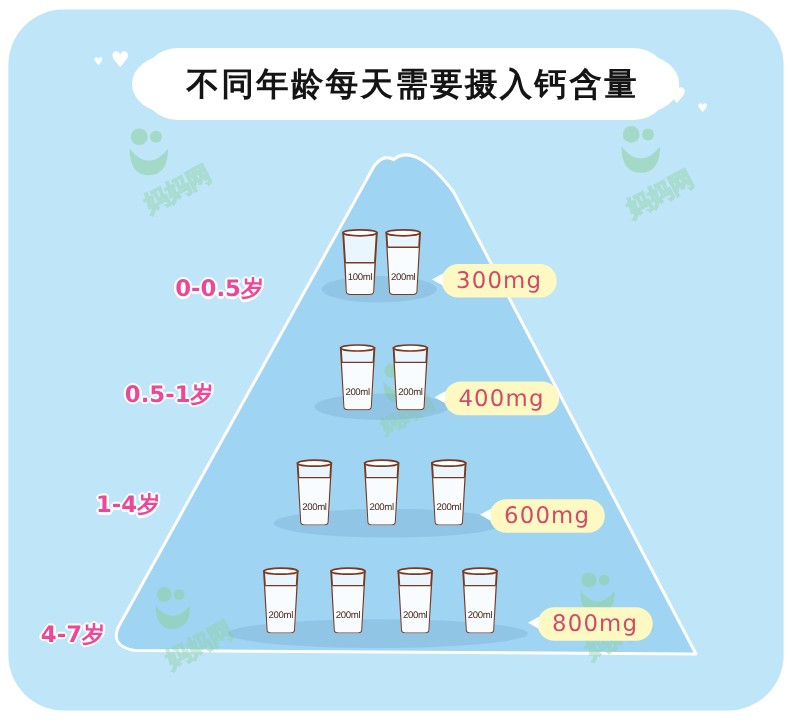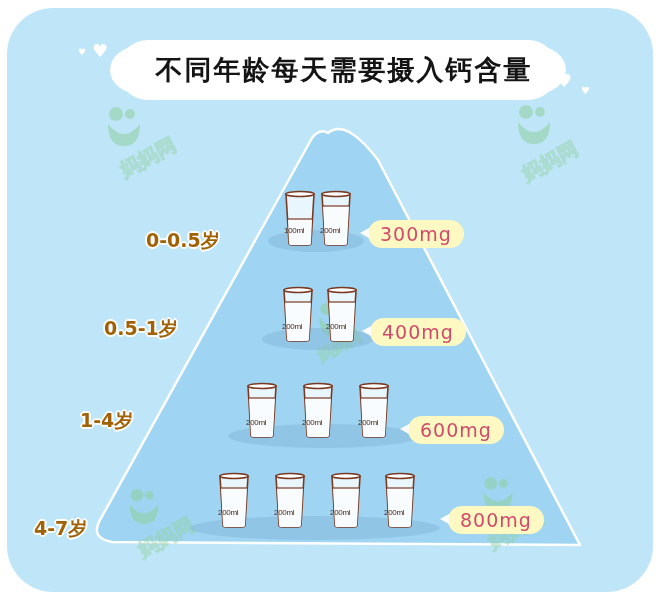--- a/index.html
+++ b/index.html
@@ -28,31 +28,31 @@
     font-family: Liberation Mono, monospace; font-weight: bold; font-size: 27px;
     color: #141414; letter-spacing: 2px; z-index: 2;
   }
 
   .heart { position: absolute; color: #ffffff; line-height: 1; }
 
   .pyramid { position: absolute; left: 0; top: 0; width: 660px; height: 602px; }
 
   .age-label {
     position: absolute; font-family: "DejaVu Sans", sans-serif; font-size: 19px;
-    color: #a16207; font-weight: bold;
+    color: #ec4899; font-weight: bold;
     text-shadow: 2px 0 0 #fff, -2px 0 0 #fff, 0 2px 0 #fff, 0 -2px 0 #fff,
                  1px 1px 0 #fff, -1px -1px 0 #fff, 1px -1px 0 #fff, -1px 1px 0 #fff;
   }
 
   .glass {
     position: absolute; width: 32px; height: 56px;
   }
   .glass svg { position: absolute; left: 0; top: 0; }
   .glass-label {
-    position: absolute; left: 0; width: 32px; top: 36px; 
+    position: absolute; left: 0; width: 32px; top: 36px; text-align: center;
     font-family: "Liberation Sans", sans-serif; font-size: 8px; color: #4a2a1a;
     letter-spacing: -0.3px;
   }
 
   .shadow-ellipse {
     position: absolute; background: rgba(120, 170, 205, 0.35); border-radius: 50%;
   }
 
   .bubble {
     position: absolute; height: 28px; background: #fef9c3; border-radius: 14px;

